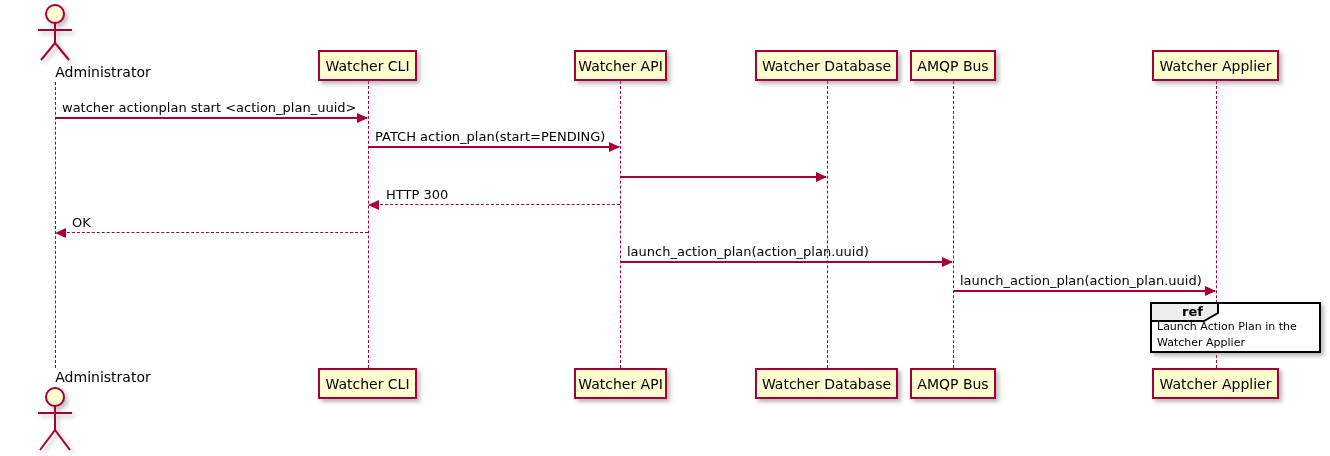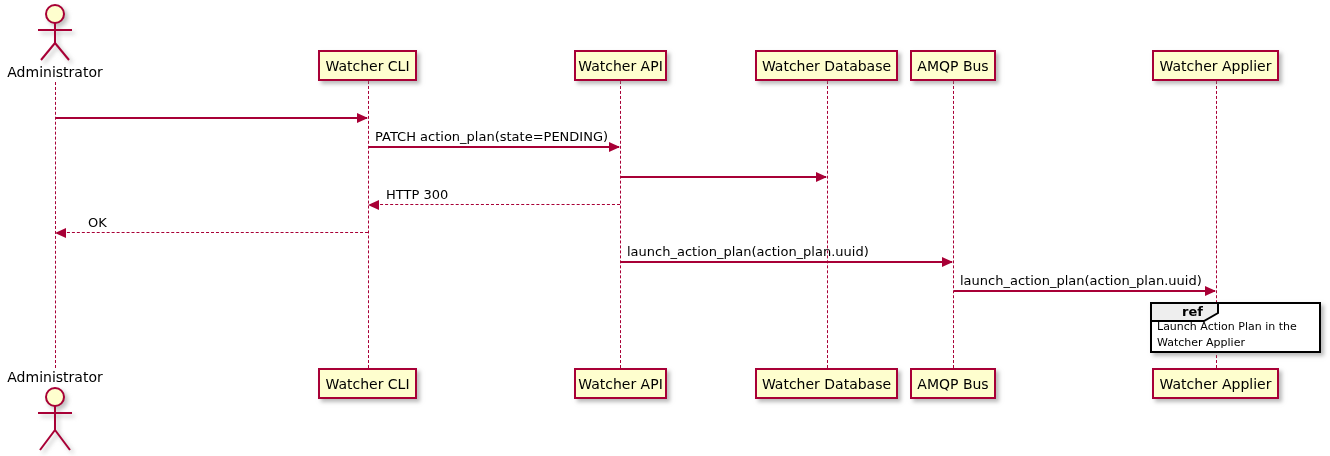--- a/index.html
+++ b/index.html
@@ -35,20 +35,21 @@
     color: var(--text);
     white-space: nowrap;
   }
   .actor-label {
     position: absolute;
     font-size: 14px;
     color: var(--text);
     width: 110px;
     text-align: center;
     white-space: nowrap;
+    margin-left: 48px;
   }
   .lifeline {
     position: absolute;
     width: 0;
     border-left: 1px dashed var(--line);
   }
   .msg-label {
     position: absolute;
     font-size: 13px;
     color: var(--text);
@@ -118,35 +119,36 @@
     <line x1="30" y1="40" x2="44" y2="57" stroke="#A80036" stroke-width="2"></line>
   </svg>
   <div class="actor-label" style="left:0px; top:64px;">Administrator</div>
 
   <div class="pbox" style="left:318px;  top:50px; width:99px;">Watcher CLI</div>
   <div class="pbox" style="left:574px;  top:50px; width:93px;">Watcher API</div>
   <div class="pbox" style="left:755px;  top:50px; width:143px;">Watcher Database</div>
   <div class="pbox" style="left:910px;  top:50px; width:86px;">AMQP Bus</div>
   <div class="pbox" style="left:1152px; top:50px; width:127px;">Watcher Applier</div>
 
+  <div class="msg-label" style="left:62px; top:100px;">watcher actionplan start &lt;action_plan_uuid&gt;</div>
   <div class="msg-line solid" style="left:56px; top:117px; width:311px;"></div>
   <div class="arrow right" style="left:357px; top:113px;"></div>
 
-  <div class="msg-label" style="left:375px; top:129px;">PATCH action_plan(state=PENDING)</div>
+  <div class="msg-label" style="left:375px; top:129px;">PATCH action_plan(start=PENDING)</div>
   <div class="msg-line solid" style="left:369px; top:146px; width:250px;"></div>
   <div class="arrow right" style="left:609px; top:142px;"></div>
 
   <div class="msg-line solid" style="left:621px; top:176px; width:205px;"></div>
   <div class="arrow right" style="left:816px; top:172px;"></div>
 
   <div class="msg-label" style="left:386px; top:187px;">HTTP 300</div>
   <div class="msg-line dashed" style="left:370px; top:204px; width:250px;"></div>
   <div class="arrow left" style="left:368px; top:200px;"></div>
 
-  <div class="msg-label" style="left:88px; top:215px;">OK</div>
+  <div class="msg-label" style="left:72px; top:215px;">OK</div>
   <div class="msg-line dashed" style="left:57px; top:232px; width:311px;"></div>
   <div class="arrow left" style="left:55px; top:228px;"></div>
 
   <div class="msg-label" style="left:627px; top:244px;">launch_action_plan(action_plan.uuid)</div>
   <div class="msg-line solid" style="left:621px; top:261px; width:331px;"></div>
   <div class="arrow right" style="left:942px; top:257px;"></div>
 
   <div class="msg-label" style="left:960px; top:273px;">launch_action_plan(action_plan.uuid)</div>
   <div class="msg-line solid" style="left:954px; top:290px; width:261px;"></div>
   <div class="arrow right" style="left:1205px; top:286px;"></div>

